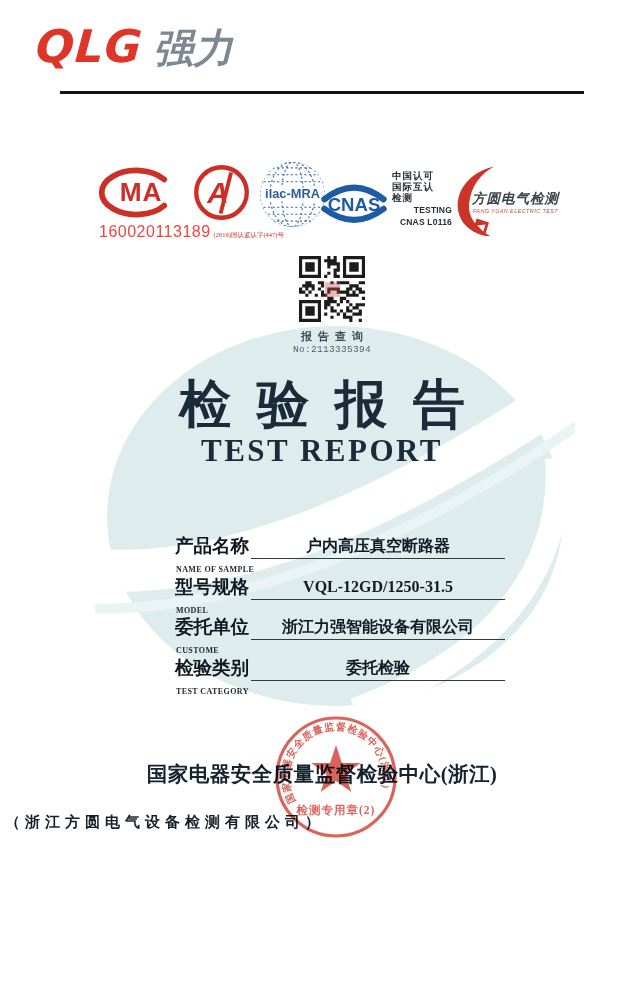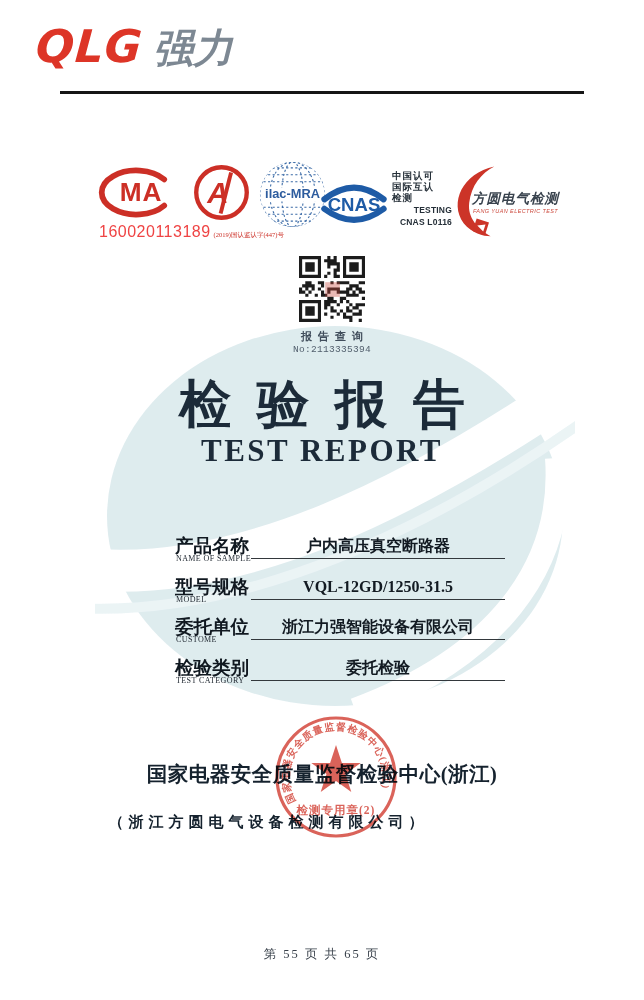--- a/index.html
+++ b/index.html
@@ -51,30 +51,30 @@
   .title-en{left:0;top:433px;width:644px;text-align:center;font-size:31px;font-weight:700;
             color:#1c2b39;letter-spacing:2.5px;}
 
   
   .f-row{position:absolute;left:175px;width:330px;height:26px;}
   .f-label{position:absolute;left:0;top:0;font-size:18.5px;font-weight:700;color:#101820;
            line-height:24px;white-space:nowrap;}
   .f-value{position:absolute;left:76px;top:0;width:254px;height:24px;line-height:24px;
            text-align:center;font-size:16px;font-weight:700;color:#121a22;
            border-bottom:1.6px solid #33383c;white-space:nowrap;}
-  .f-sub{position:absolute;left:1px;top:20px;font-size:8px;font-weight:400;color:#222a33;
+  .f-sub{position:absolute;left:1px;top:31px;font-size:8px;font-weight:700;color:#222a33;
          letter-spacing:.4px;white-space:nowrap;}
   .row1{top:534px;} .row2{top:575px;} .row3{top:615px;} .row4{top:656px;}
 
   
   .footer-cn{left:0;top:760px;width:644px;text-align:center;font-size:20.5px;font-weight:700;
              color:#15222e;letter-spacing:.5px;}
   .footer-en{left:0;top:794px;width:644px;text-align:center;font-size:10px;font-weight:700;
              color:#15222e;letter-spacing:.1px;}
-  .footer-co{left:0;top:813px;width:532px;text-align:center;font-size:15px;font-weight:600;
+  .footer-co{left:0;top:813px;width:532px;font-size:15px;font-weight:600;
              color:#15222e;letter-spacing:5px;text-indent:5px;}
   .seal{left:271px;top:713px;z-index:3;opacity:.86;mix-blend-mode:multiply;}
   .page-num{left:0;top:946px;width:644px;text-align:center;font-size:12.5px;color:#38404a;
             letter-spacing:2px;}
 </style>
 </head>
 <body>
 
 <svg class="abs watermark" width="480" height="395" viewBox="0 0 480 395" aria-hidden="true">
   <ellipse cx="240" cy="198" rx="228" ry="190" fill="#dbeaed"></ellipse>
@@ -186,21 +186,20 @@
   </div>
   <div class="f-row row3">
     <span class="f-label">委托单位</span>
     <span class="f-value">浙江力强智能设备有限公司</span>
     <span class="f-sub">CUSTOME</span>
   </div>
 
   <div class="abs footer-cn">国家电器安全质量监督检验中心(浙江)</div>
   <div class="abs footer-co">（浙江方圆电气设备检测有限公司）</div>
 
-  <div class="abs page-num">第 55 页 共 65 页</div>
 </div>
 
 <svg class="abs seal" width="130" height="130" viewBox="0 0 130 130">
   <circle cx="65" cy="64" r="59" stroke="#d4493e" stroke-width="3.2" fill="none"></circle>
   <path id="sealArc" d="M26.5,91 A47,47 0 1 1 103.5,91" fill="none"></path>
   <polygon points="65,32 70.9,49.9 89.7,50 74.5,61.1 80.3,79 65,68 49.7,79 55.5,61.1 40.3,50 59.1,49.9" fill="#d4493e"></polygon>
   <text font-size="10" fill="#d4493e" letter-spacing="1" font-weight="700">
     <textPath href="#sealArc" startOffset="3">国家电器安全质量监督检验中心(浙江)</textPath>
   </text>
   <text x="65" y="101" font-size="11.5" font-weight="700" fill="#d4493e" text-anchor="middle" letter-spacing="1">检测专用章(2)</text>

